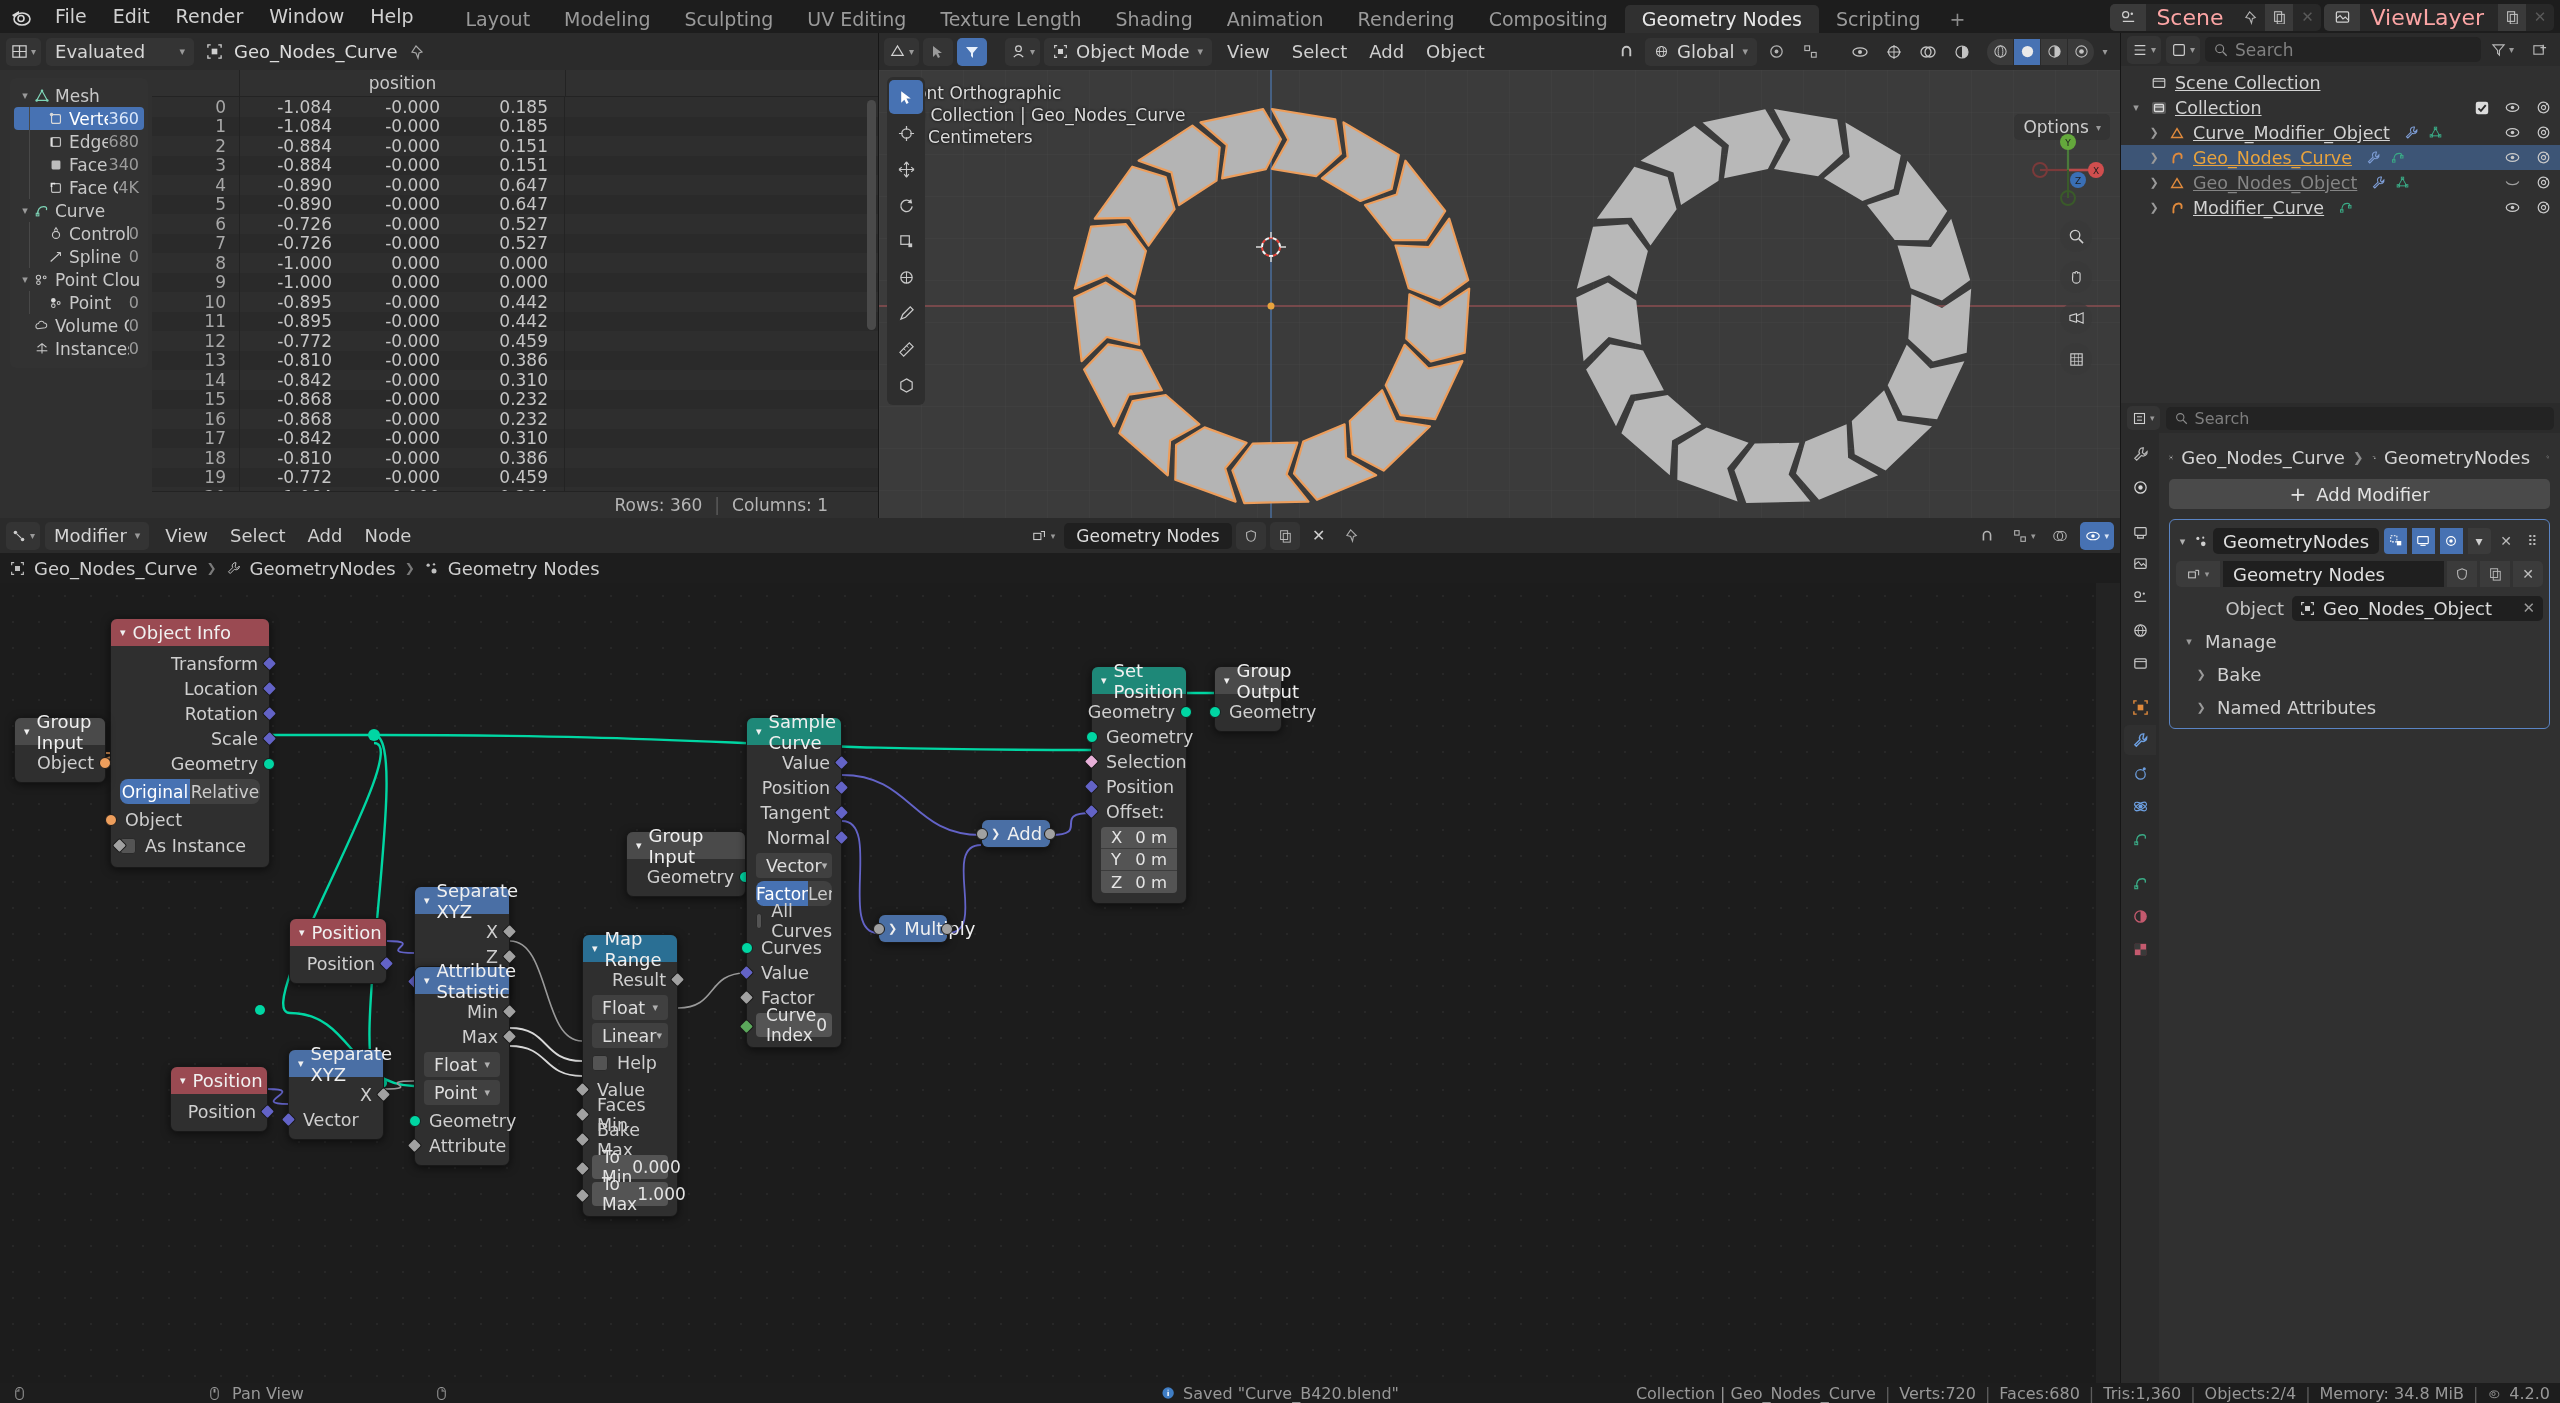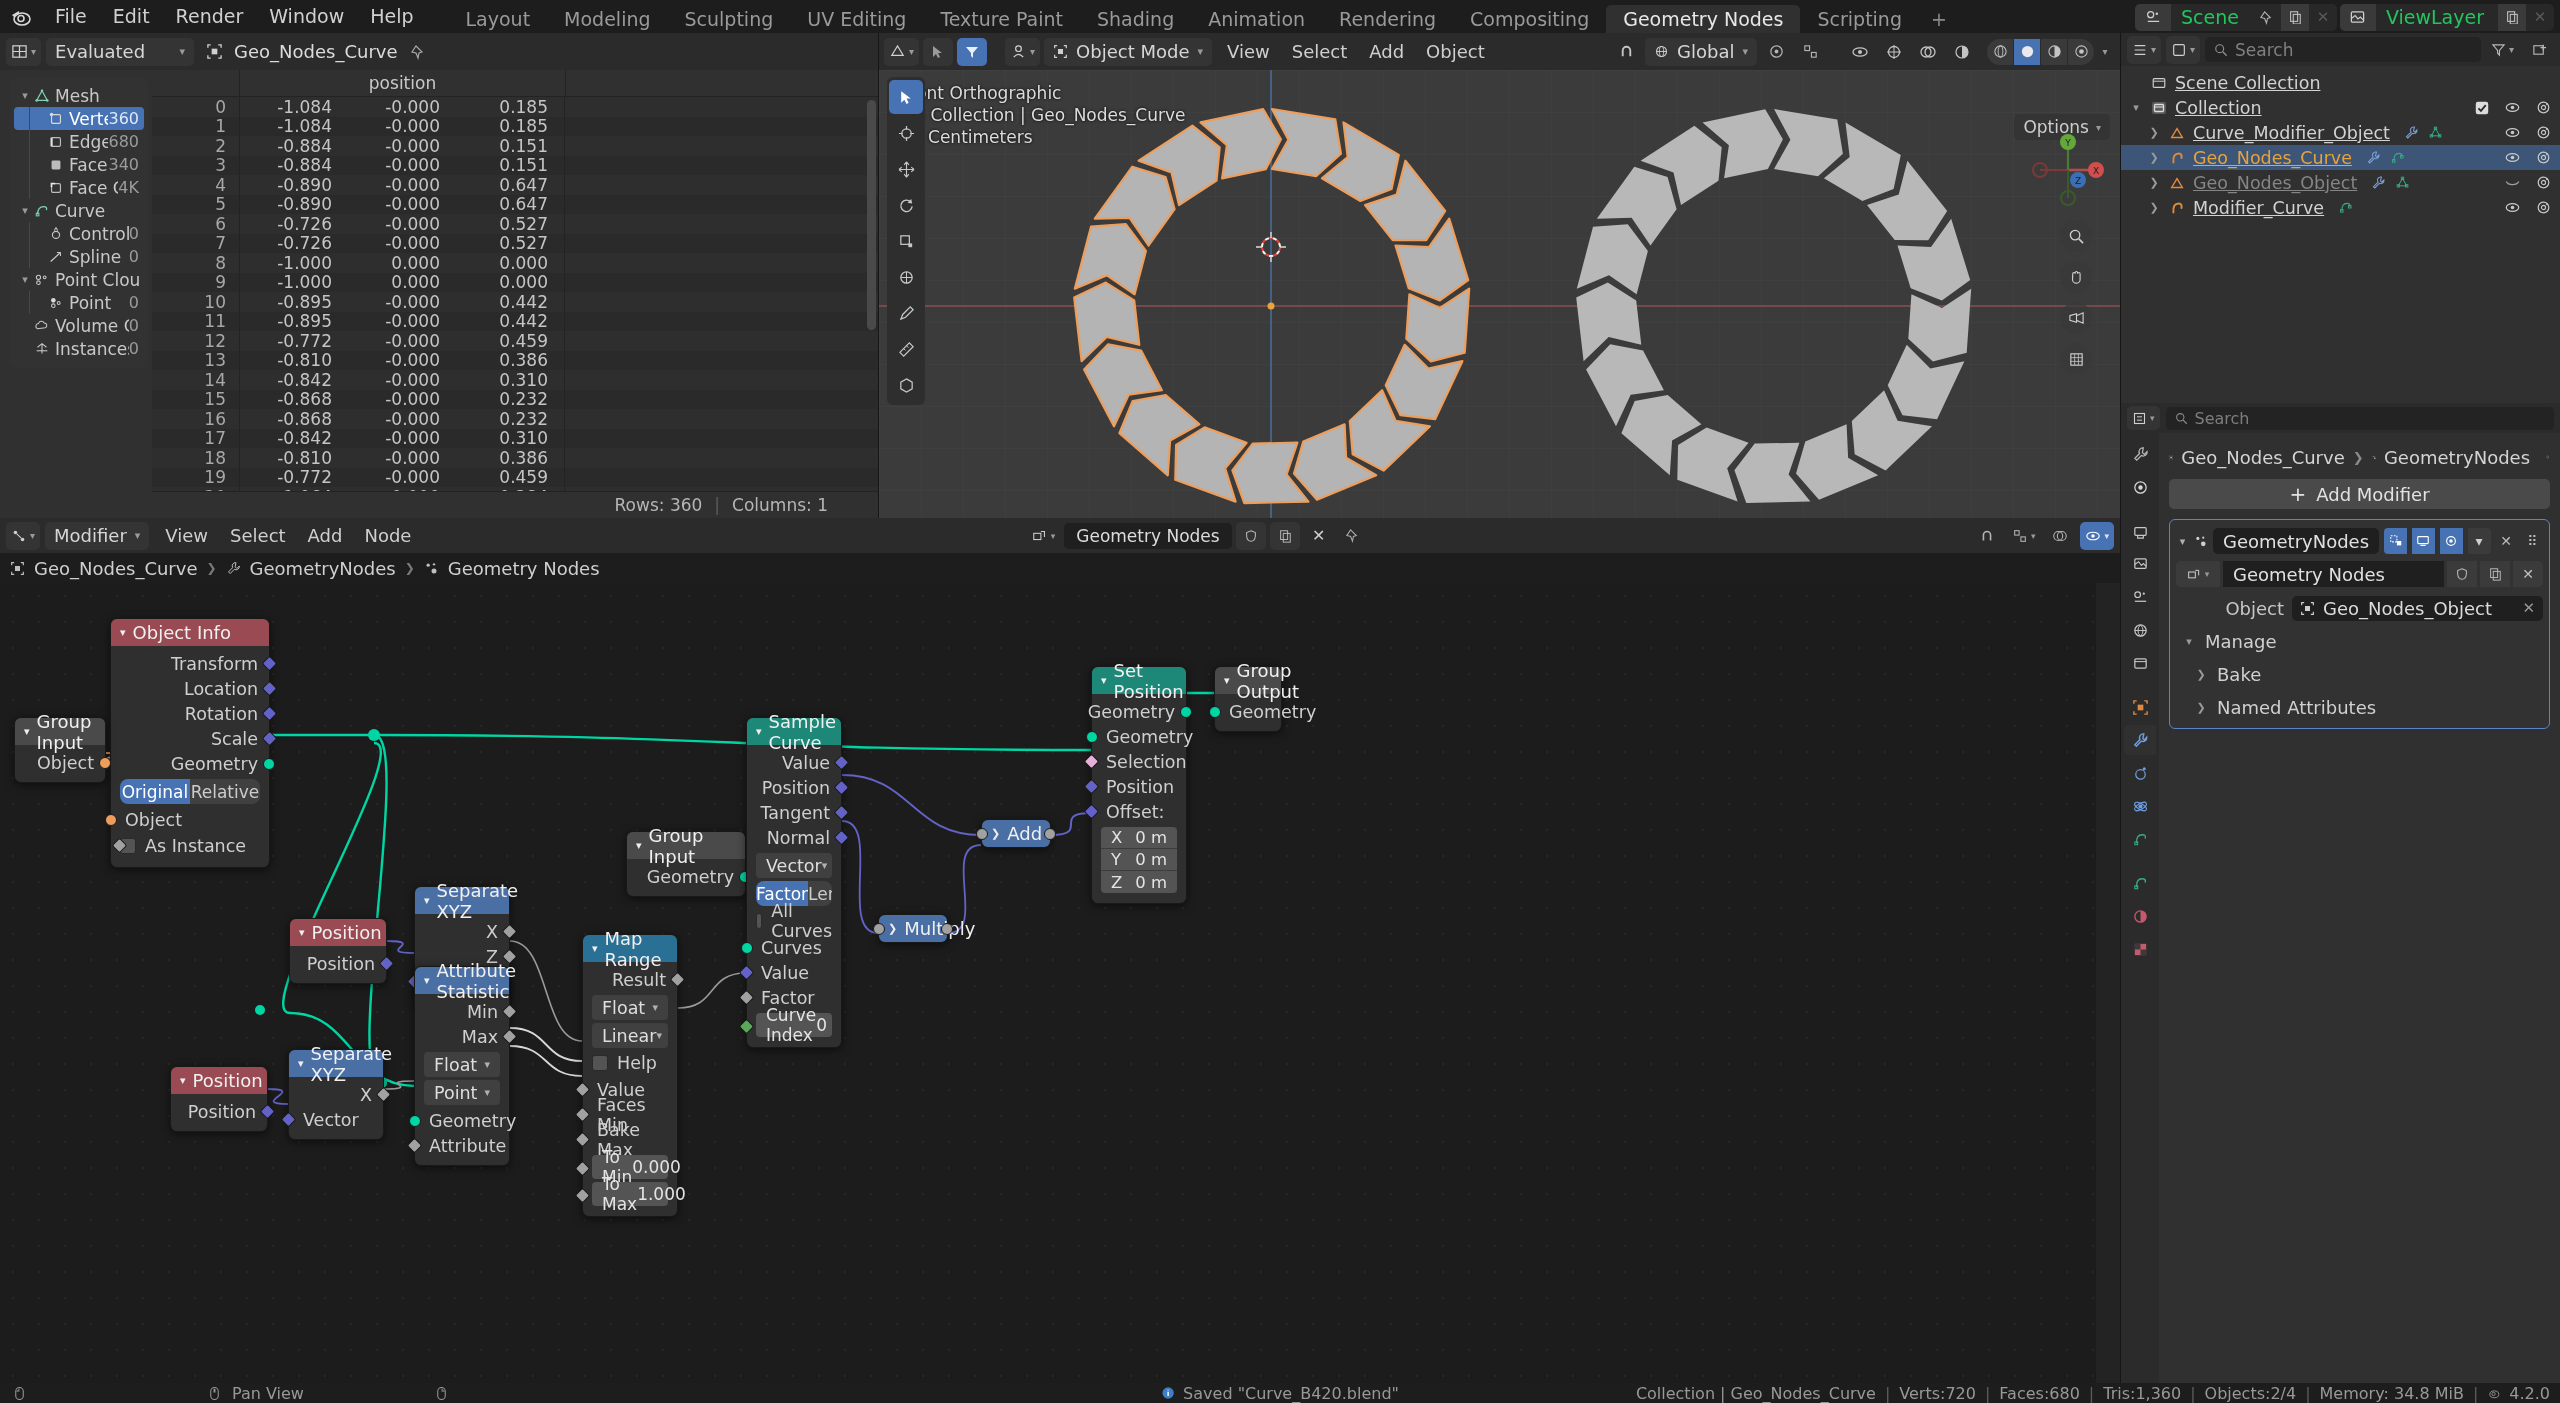--- a/index.html
+++ b/index.html
@@ -13,21 +13,21 @@
   .blender-logo { width:26px; height:26px; margin-right:8px; display:flex; align-items:center; justify-content:center; }
   .menu-item { padding:0 13px; line-height:33px; color:#d0d0d0; font-size:19px; white-space:nowrap; }
   .wstabs { display:flex; align-items:flex-end; height:33px; margin-left:22px; }
   .wstab { padding:0 17px; height:28px; line-height:28px; color:#9a9a9a; font-size:19px;
            border-radius:5px 5px 0 0; white-space:nowrap; }
   .wstab.active { background:#303030; color:#e8e8e8; }
   .wstab.plus { color:#8a8a8a; padding:0 12px; }
   .topbar-right { position:absolute; right:6px; top:3px; height:28px; display:flex; align-items:center; gap:3px; }
   .tb-field { display:flex; align-items:center; height:27px; background:#282828; border-radius:5px; overflow:hidden; }
   .tb-icon { width:36px; height:27px; background:#3a3a3a; display:flex; align-items:center; justify-content:center; font-size:15px; }
-  .tb-name { padding:0 14px 0 10px; font-size:19px; color:#22c55e; line-height:27px; }
+  .tb-name { padding:0 14px 0 10px; font-size:22px; color:#fca5a5; line-height:27px; }
   .tb-btn { width:28px; height:27px; display:flex; align-items:center; justify-content:center;
             color:#b0b0b0; font-size:15px; }
   .tb-btn.lit { background:#3a3a3a; }
   .tb-btn.dim { color:#5a5a5a; }
 
   
   .ed-header { background:#2b2b2b; display:flex; align-items:center; height:37px; padding:0 6px; gap:5px; }
   .ed-icon-btn { height:28px; min-width:30px; padding:0 5px; background:#343434; border-radius:5px;
                  display:flex; align-items:center; justify-content:center; gap:3px; font-size:16px; color:#cfcfcf; }
   .dropdown { height:28px; background:#343434; border-radius:5px; display:flex; align-items:center;
@@ -212,21 +212,21 @@
         <div class="menu-item">Edit</div>
         <div class="menu-item">Render</div>
         <div class="menu-item">Window</div>
         <div class="menu-item">Help</div>
       </div>
     <div class="wstabs" id="ws-tabs">
         <div class="wstab">Layout</div>
         <div class="wstab">Modeling</div>
         <div class="wstab">Sculpting</div>
         <div class="wstab">UV Editing</div>
-        <div class="wstab">Texture Paint</div>
+        <div class="wstab">Texture Length</div>
         <div class="wstab">Shading</div>
         <div class="wstab">Animation</div>
         <div class="wstab">Rendering</div>
         <div class="wstab">Compositing</div>
         <div class="wstab active">Geometry Nodes</div>
         <div class="wstab">Scripting</div>
         <div class="wstab plus">+</div>
       </div>
 
     <div class="topbar-right">

